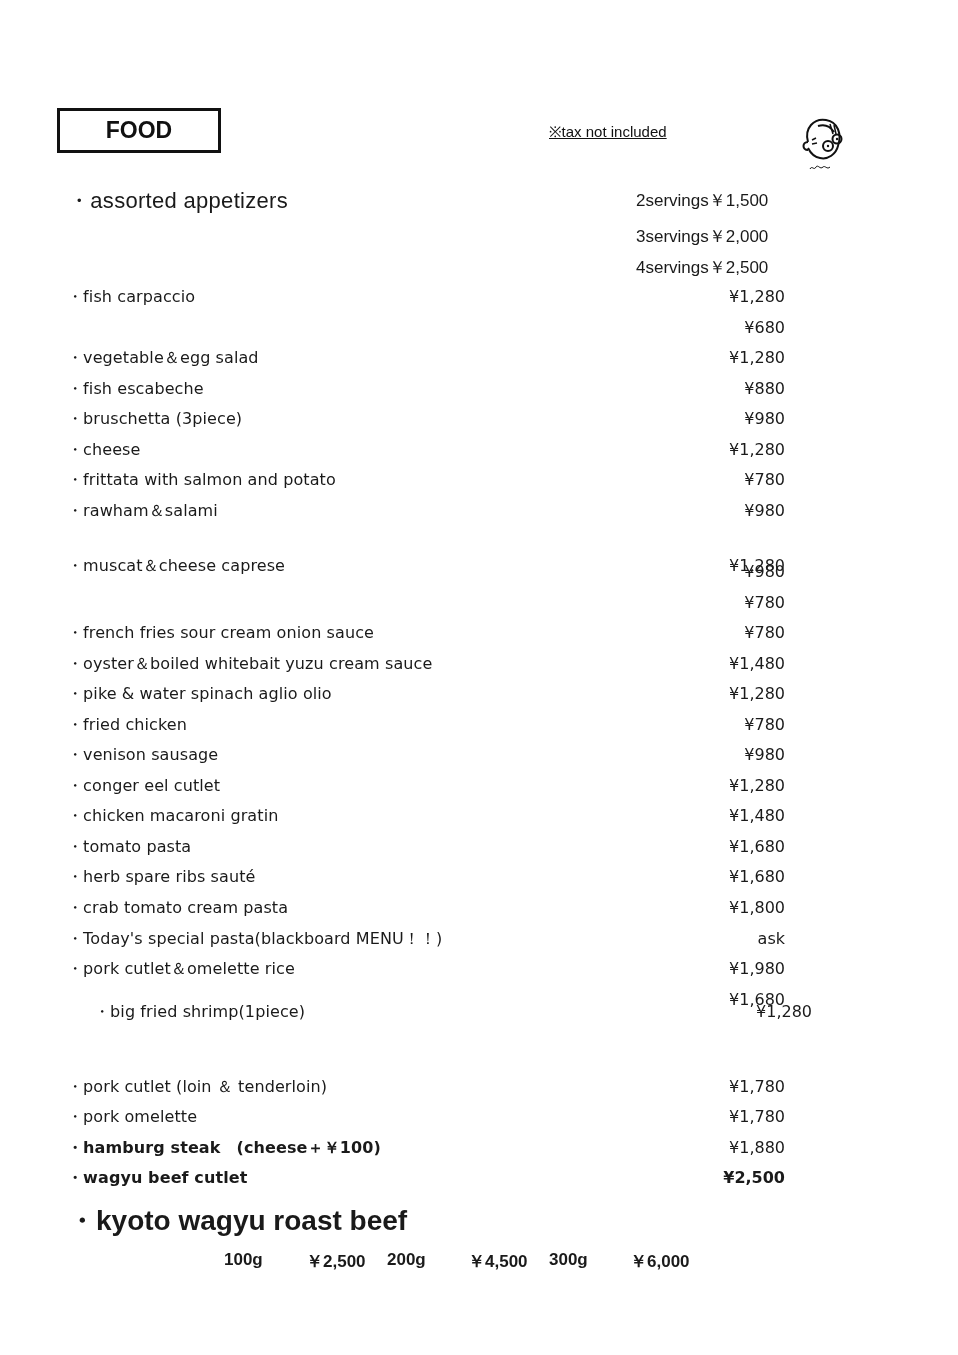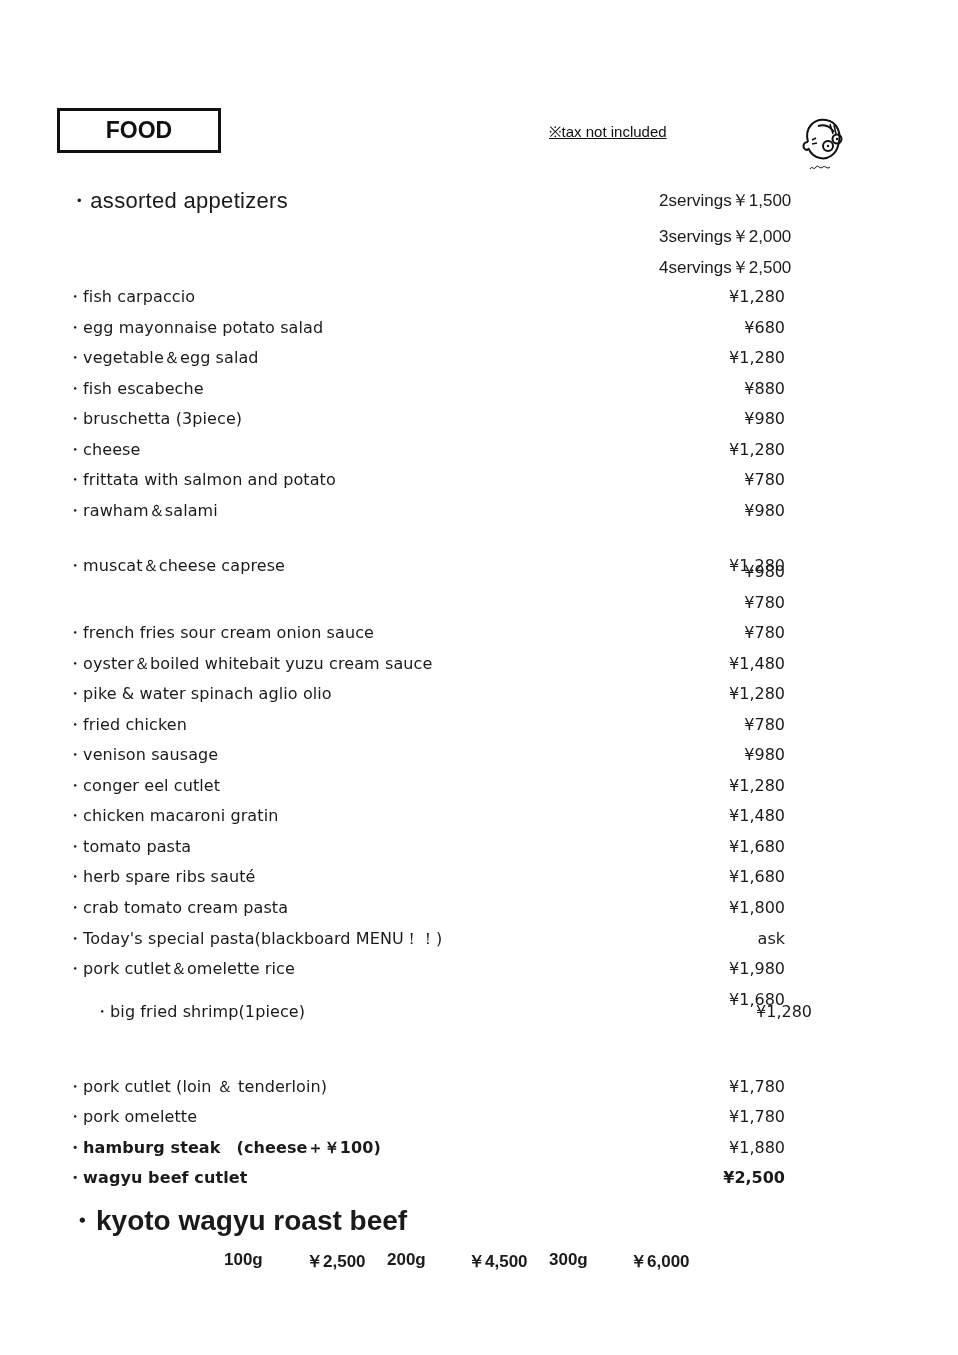--- a/index.html
+++ b/index.html
@@ -6,21 +6,21 @@
   body { width: 958px; height: 1355px; position: relative; overflow: hidden;
          font-family: "DejaVu Sans", sans-serif; color: #1a1a1a; }
   .abs { position: absolute; }
   .food-box { left: 57px; top: 108px; width: 158px; height: 39px; border: 3px solid #111;
               display: flex; align-items: center; justify-content: center;
               font-family: "Liberation Sans", sans-serif; font-weight: bold; font-size: 23px; color: #111; }
   .tax-note { left: 549px; top: 121px; font-family: "Liberation Sans", sans-serif; font-size: 15px;
               text-decoration: underline; color: #111; }
   .logo { left: 796px; top: 112px; width: 50px; height: 64px; }
   .appetizer-title { left: 68px; top: 186px; font-size: 22px; font-family: "Liberation Sans", sans-serif; letter-spacing: 0.3px; }
-  .serving { left: 659px; font-family: "Liberation Sans", sans-serif; font-size: 17px; }
+  .serving { left: 636px; font-family: "Liberation Sans", sans-serif; font-size: 17px; }
   .item { left: 67px; height: 22px; width: 718px; font-size: 16px; }
   .item .name { position: absolute; left: 0; top: 0; white-space: nowrap; letter-spacing: 0.1px; }
   .item .price { position: absolute; right: 0; top: 0; white-space: nowrap; }
   .item.bold { font-weight: bold; }
   .roast-title { left: 68px; top: 1202px; font-family: "Liberation Sans", sans-serif; font-weight: bold; font-size: 28px; }
   .roast-opts { left: 224px; top: 1246px; font-family: "Liberation Sans", sans-serif; font-weight: bold; font-size: 17px; }
   .roast-opts span { position: absolute; white-space: nowrap; top: 4px; }
 </style>
 </head>
 <body>
@@ -56,21 +56,20 @@
 <div class="abs serving" style="top:189px;">2servings￥1,500</div>
 <div class="abs serving" style="top:225px;">3servings￥2,000</div>
 <div class="abs serving" style="top:256px;">4servings￥2,500</div>
 
 <div id="items-list">
     <div class="abs item" style="top: 287px;">
       <span class="name">・fish carpaccio</span>
       <span class="price">¥1,280</span>
     </div>
     <div class="abs item" style="top: 317.55px;">
-      <span class="name">・egg mayonnaise potato salad</span>
       <span class="price">¥680</span>
     </div>
     <div class="abs item" style="top: 348.1px;">
       <span class="name">・vegetable＆egg salad</span>
       <span class="price">¥1,280</span>
     </div>
     <div class="abs item" style="top: 378.65px;">
       <span class="name">・fish escabeche</span>
       <span class="price">¥880</span>
     </div>

